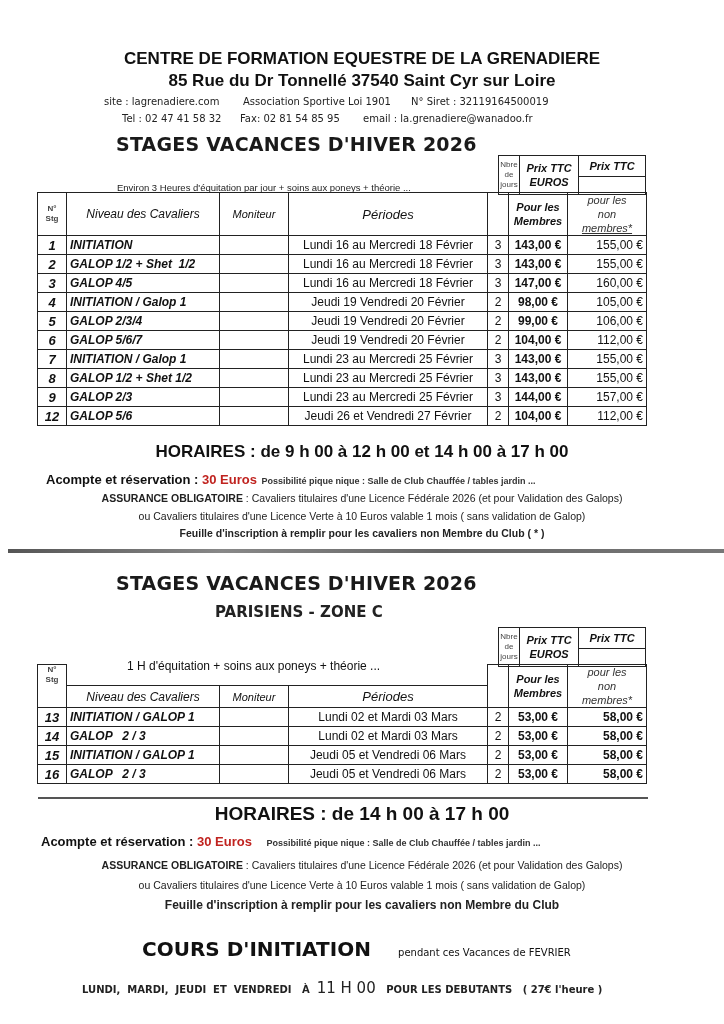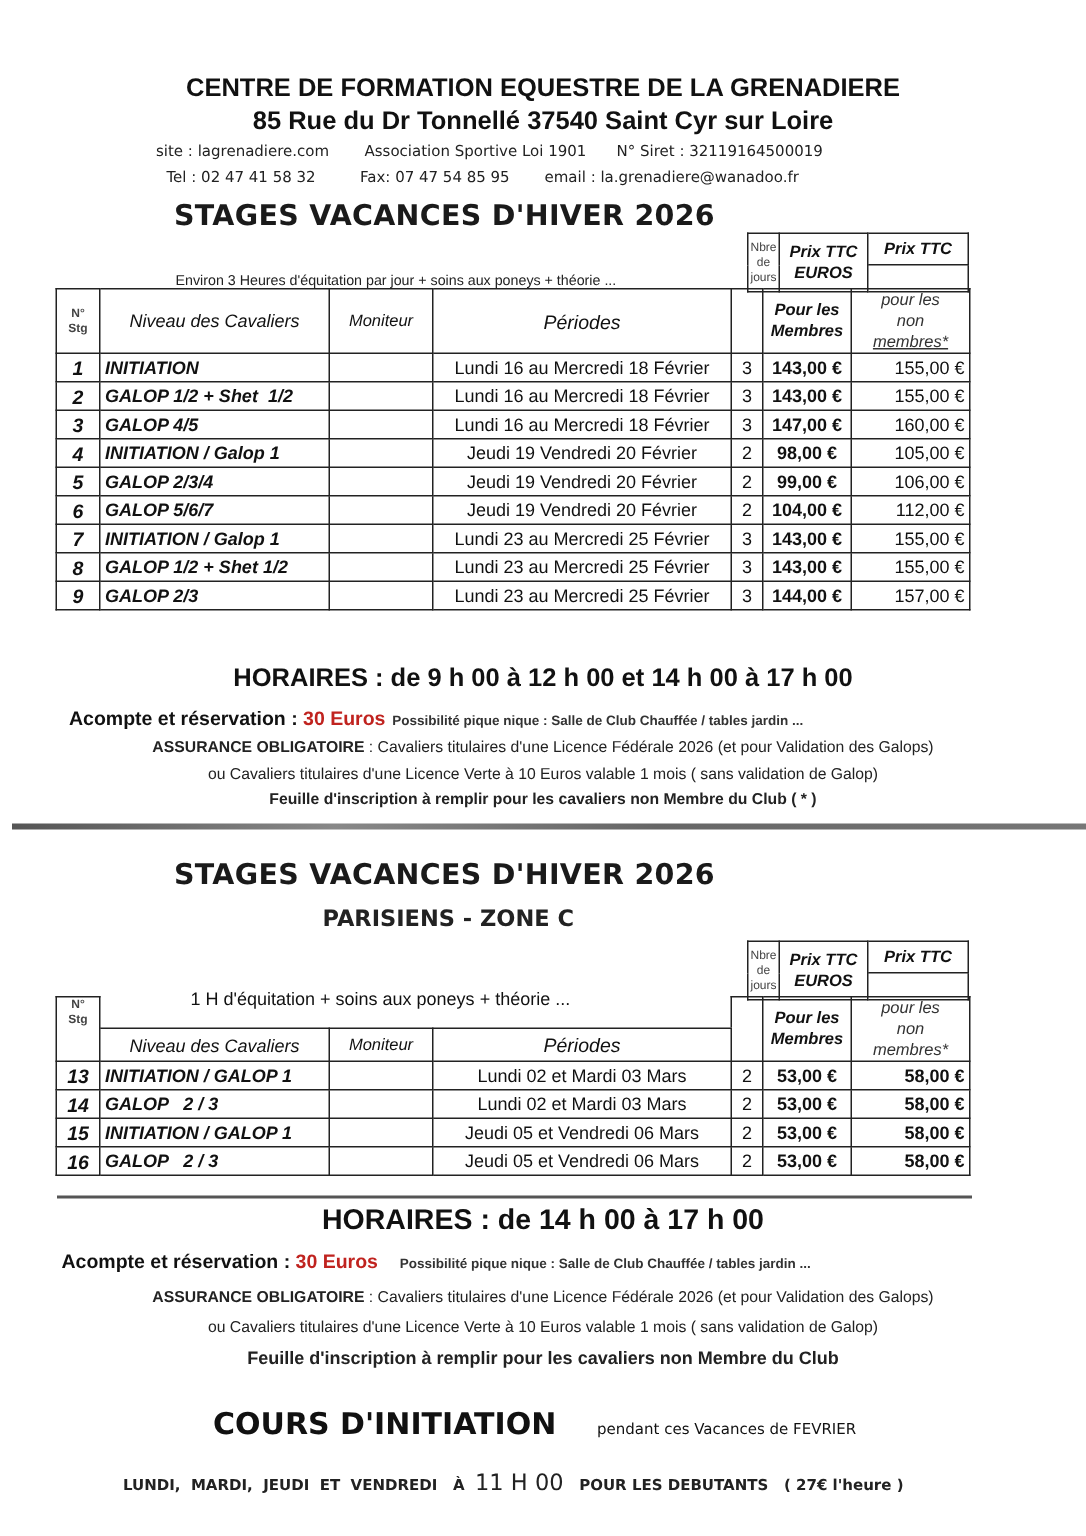--- a/index.html
+++ b/index.html
@@ -36,22 +36,22 @@
   .lundi { font-family:"DejaVu Sans", sans-serif; font-size:10px; font-weight:bold; color:#222; }
 </style>
 </head>
 <body>
 
 <div class="abs center hdr1">CENTRE DE FORMATION EQUESTRE DE LA GRENADIERE</div>
 <div class="abs center hdr2">85 Rue du Dr Tonnellé 37540 Saint Cyr sur Loire</div>
 <div class="abs hdr3" style="left:104px;">site : lagrenadiere.com</div>
 <div class="abs hdr3" style="left:243px;">Association Sportive Loi 1901</div>
 <div class="abs hdr3" style="left:411px;">N° Siret : 32119164500019</div>
-<div class="abs hdr4" style="left:111px;">Tel : 02 47 41 58 32</div>
-<div class="abs hdr4" style="left:240px;">Fax: 07 47 54 85 95</div>
+<div class="abs hdr4" style="left:122px;">Tel : 02 47 41 58 32</div>
+<div class="abs hdr4" style="left:240px;">Fax: 02 81 54 85 95</div>
 <div class="abs hdr4" style="left:363px;">email : la.grenadiere@wanadoo.fr</div>
 
 <div class="abs title" style="left:116px; top:133px;">STAGES VACANCES D'HIVER 2026</div>
 <div class="abs" style="left:117px; top:182px; font-size:9.5px; color:#222;">Environ 3 Heures d'équitation par jour + soins aux poneys + théorie ...</div>
 
 <table class="grid" style="left:498px; top:155px; width:148px;">
   <tbody>
       <tr>
     <td rowspan="2" class="small" style="width:20px; height:38px; padding:0;">
       <span>Nbre</span><br>
@@ -167,20 +167,29 @@
       </tr>
       <tr>
         <td class="num">9</td>
         <td class="lvl" style="white-space: pre;">GALOP 2/3</td>
         <td></td>
         <td class="per">Lundi 23 au Mercredi 25 Février</td>
         <td class="days">3</td>
         <td class="pm">144,00 €</td>
         <td class="pn">157,00 €</td>
       </tr>
+      <tr>
+        <td class="num">12</td>
+        <td class="lvl" style="white-space: pre;">GALOP 5/6</td>
+        <td></td>
+        <td class="per">Jeudi 26 et Vendredi 27 Février</td>
+        <td class="days">2</td>
+        <td class="pm">104,00 €</td>
+        <td class="pn">112,00 €</td>
+      </tr>
     </tbody>
 </table>
 
 <div class="abs center horaires" style="left:30px; width:664px; top:442px;">HORAIRES : de   9 h 00  à  12 h 00   et   14 h 00  à  17 h 00</div>
 <div class="abs" style="left:46px; top:470px; white-space:nowrap;">
   <span class="acompte">Acompte et  réservation : </span><span class="acompte red">30 Euros</span>
   <span class="pique">Possibilité pique nique : Salle de Club Chauffée / tables jardin ...</span>
 </div>
 <div class="abs center assur" style="left:30px; width:664px; top:492px;">
   <b>ASSURANCE OBLIGATOIRE</b><span> :  Cavaliers titulaires d'une Licence Fédérale 2026 (et pour Validation des Galops)</span>

